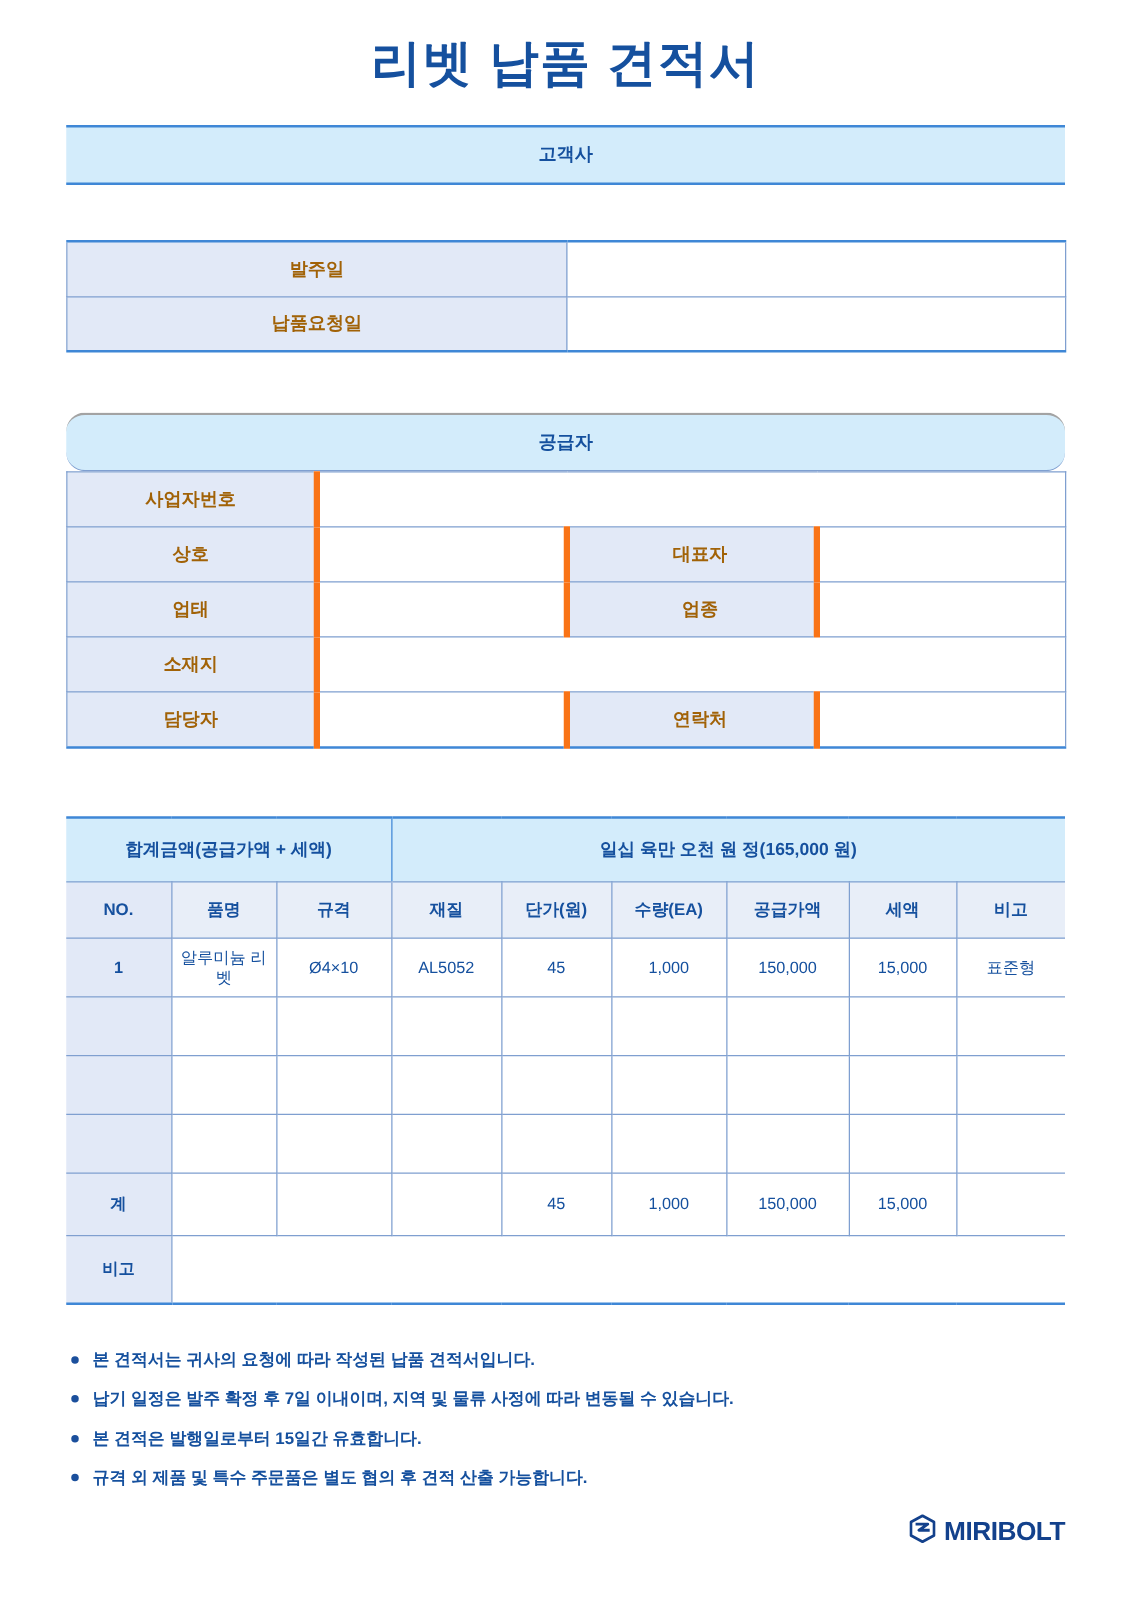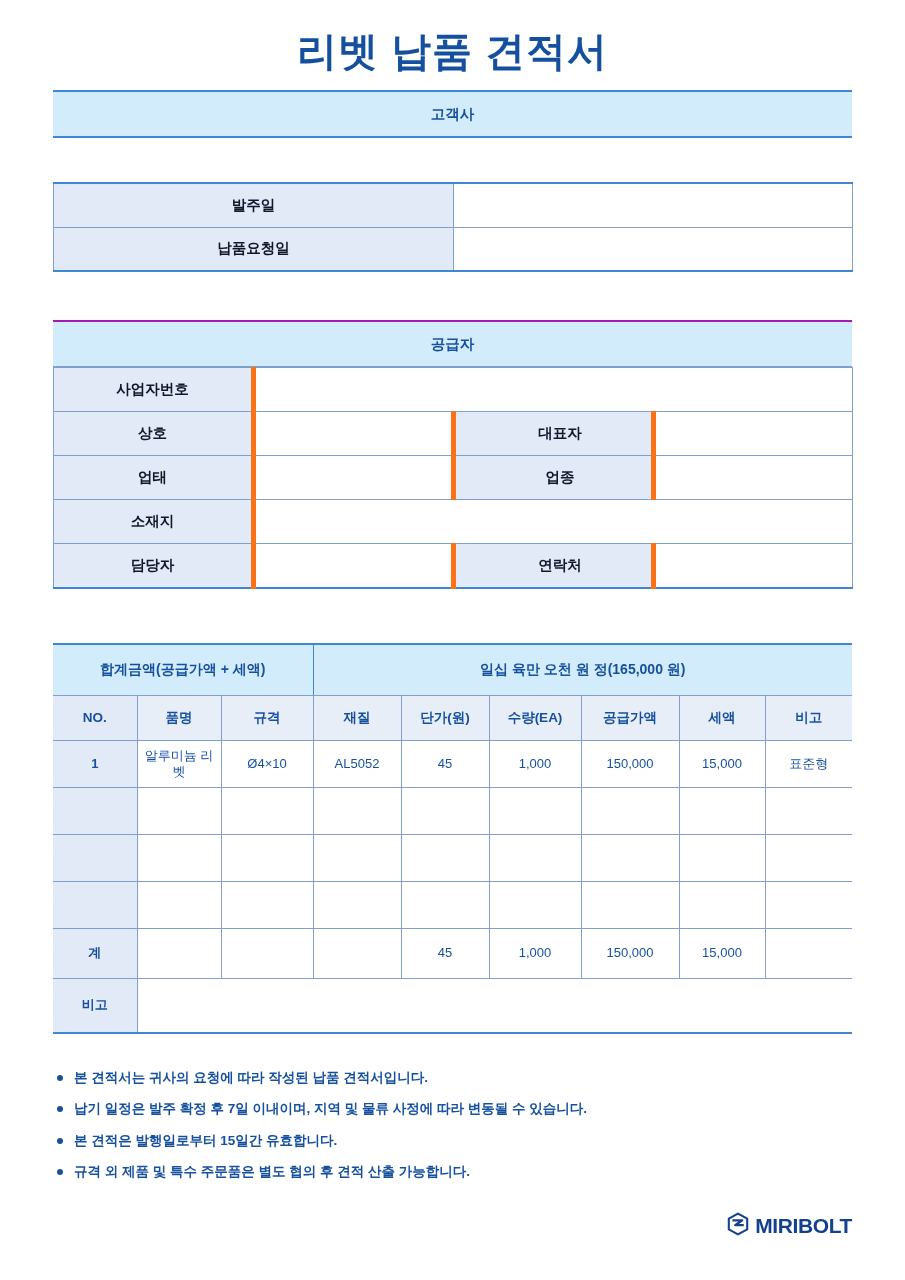--- a/index.html
+++ b/index.html
@@ -42,34 +42,34 @@
     border-top: 2px solid #3f87d6;
     border-bottom: 2px solid #3f87d6;
     height: 44px;
     line-height: 44px;
     text-align: center;
     font-size: 14.5px;
     font-weight: 700;
     color: #15509e;
   }
 
-  .customer-band { margin-top: 16px; }
+  .customer-band { margin-top: 26px; }
 
   
   table.grid {
     border-collapse: collapse;
     width: 100%;
     table-layout: fixed;
   }
   table.grid td {
     border: 1px solid #7f9fd0;
     height: 44px;
     font-size: 14.5px;
     font-weight: 700;
-    color: #0f172a;
+    color: #a16207;
     padding: 2px 4px;
     box-sizing: border-box;
   }
   .lbl {
     background: #e2e9f7;
     text-align: center;
   }
   .val {
     background: #ffffff;
   }
@@ -77,28 +77,29 @@
   .order-table { margin-top: 44px; }
   .order-table td { border-left: none; border-right: none; }
   .order-table tr:first-child td { border-top: 2px solid #3f87d6; }
   .order-table tr:last-child td { border-bottom: 2px solid #3f87d6; }
   .order-table td.val { border-left: 1px solid #7f9fd0; }
 
   
   .supplier-wrap { margin-top: 48px; }
   .supplier-band {
     background: #d3ecfb;
-    border-top: 2px solid #a21caf;
+    border-top: 2px solid #a3a3a3;
     border-bottom: 1px solid #7f9fd0;
     height: 44px;
     line-height: 44px;
     text-align: center;
     font-size: 14.5px;
     font-weight: 700;
     color: #15509e;
+    border-radius: 15px;
   }
   .supplier-table td { border-left: none; border-right: none; }
   .supplier-table td.inner-l { border-left: 5px solid #f97316; padding-left: 17px; }
   .supplier-table tr:last-child td { border-bottom: 2px solid #3f87d6; }
 
   
   .items-wrap { margin-top: 54px; }
   table.items {
     border-collapse: collapse;
     width: 100%;

